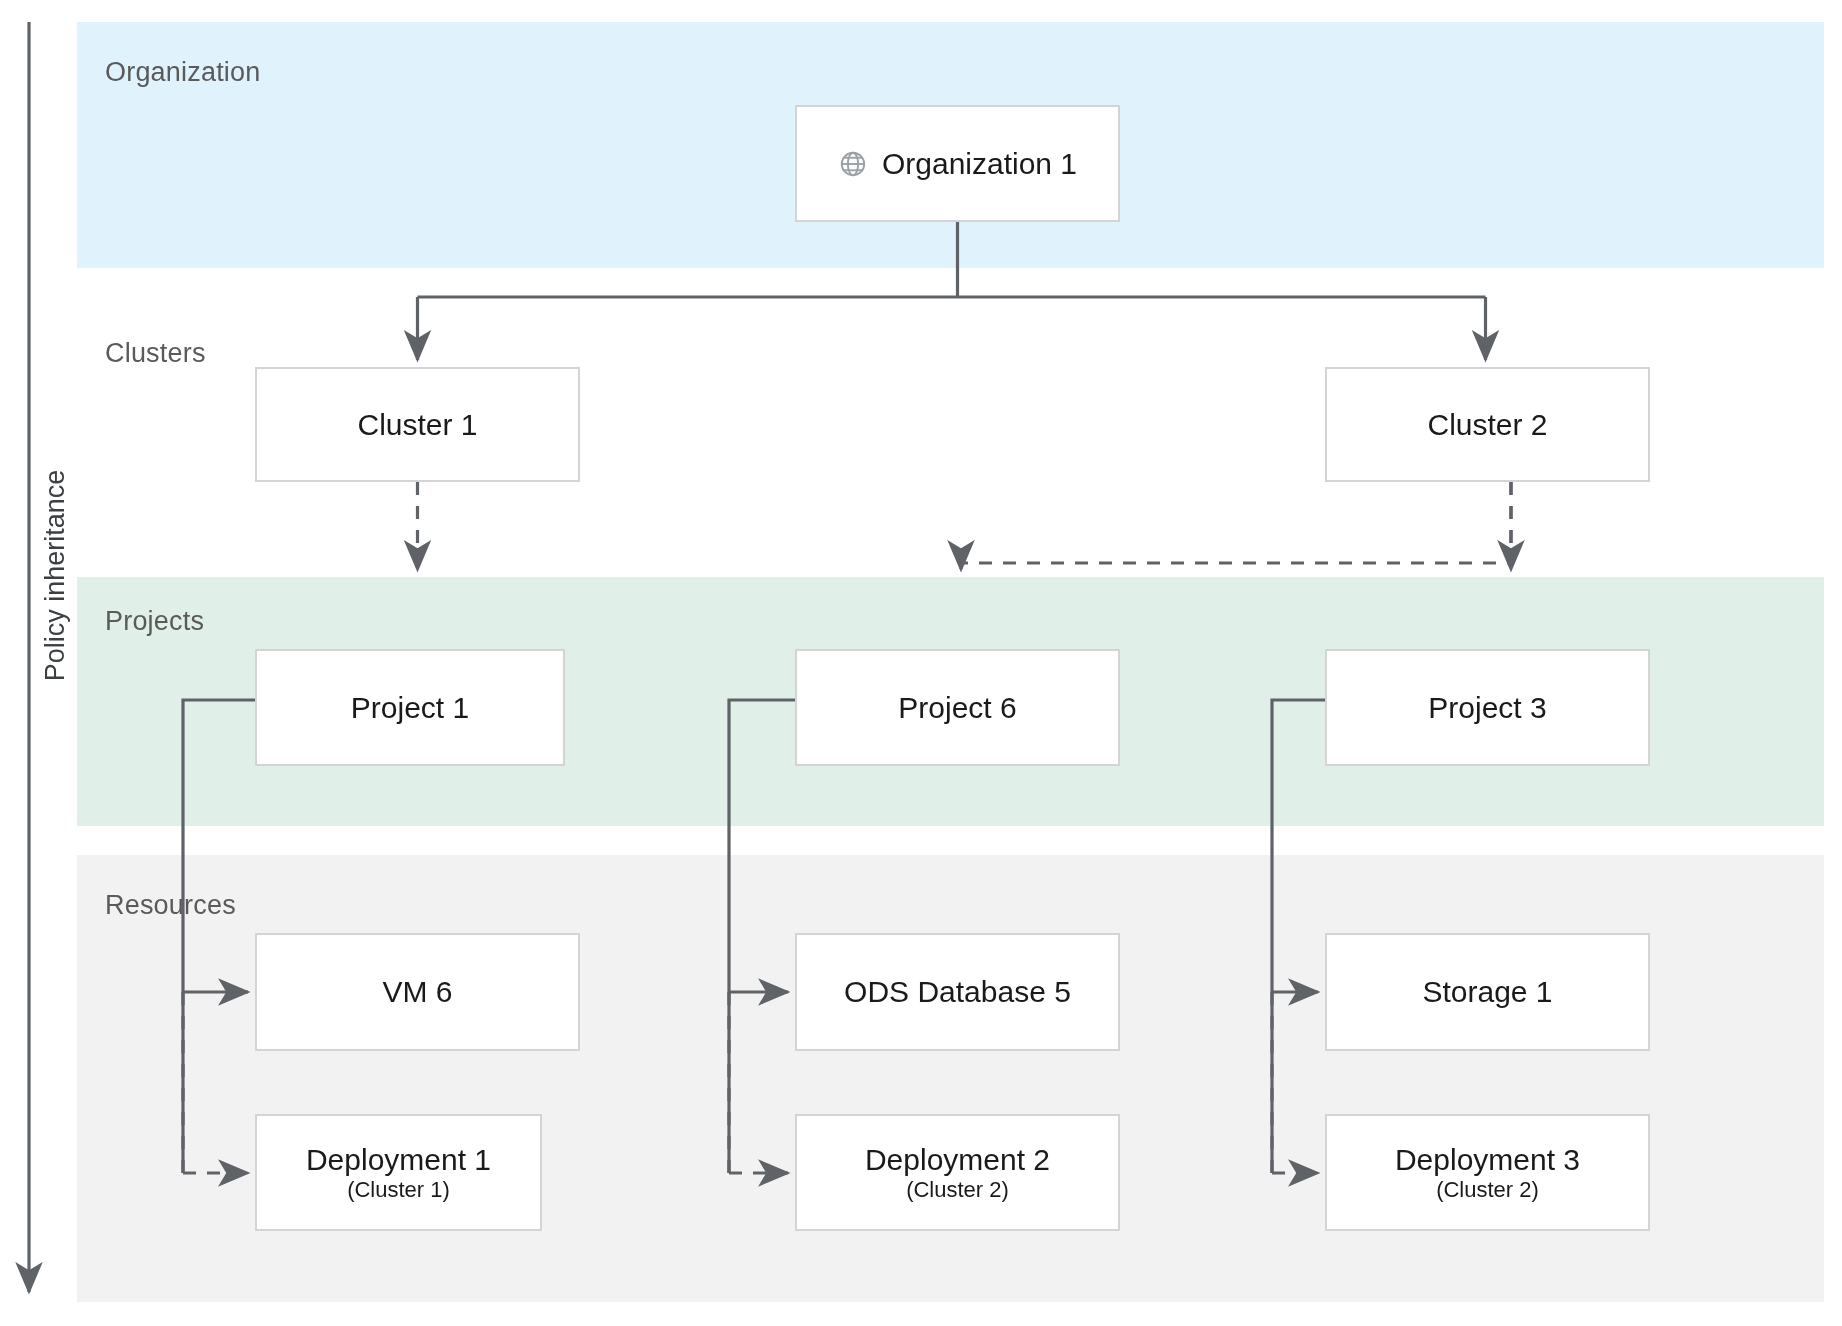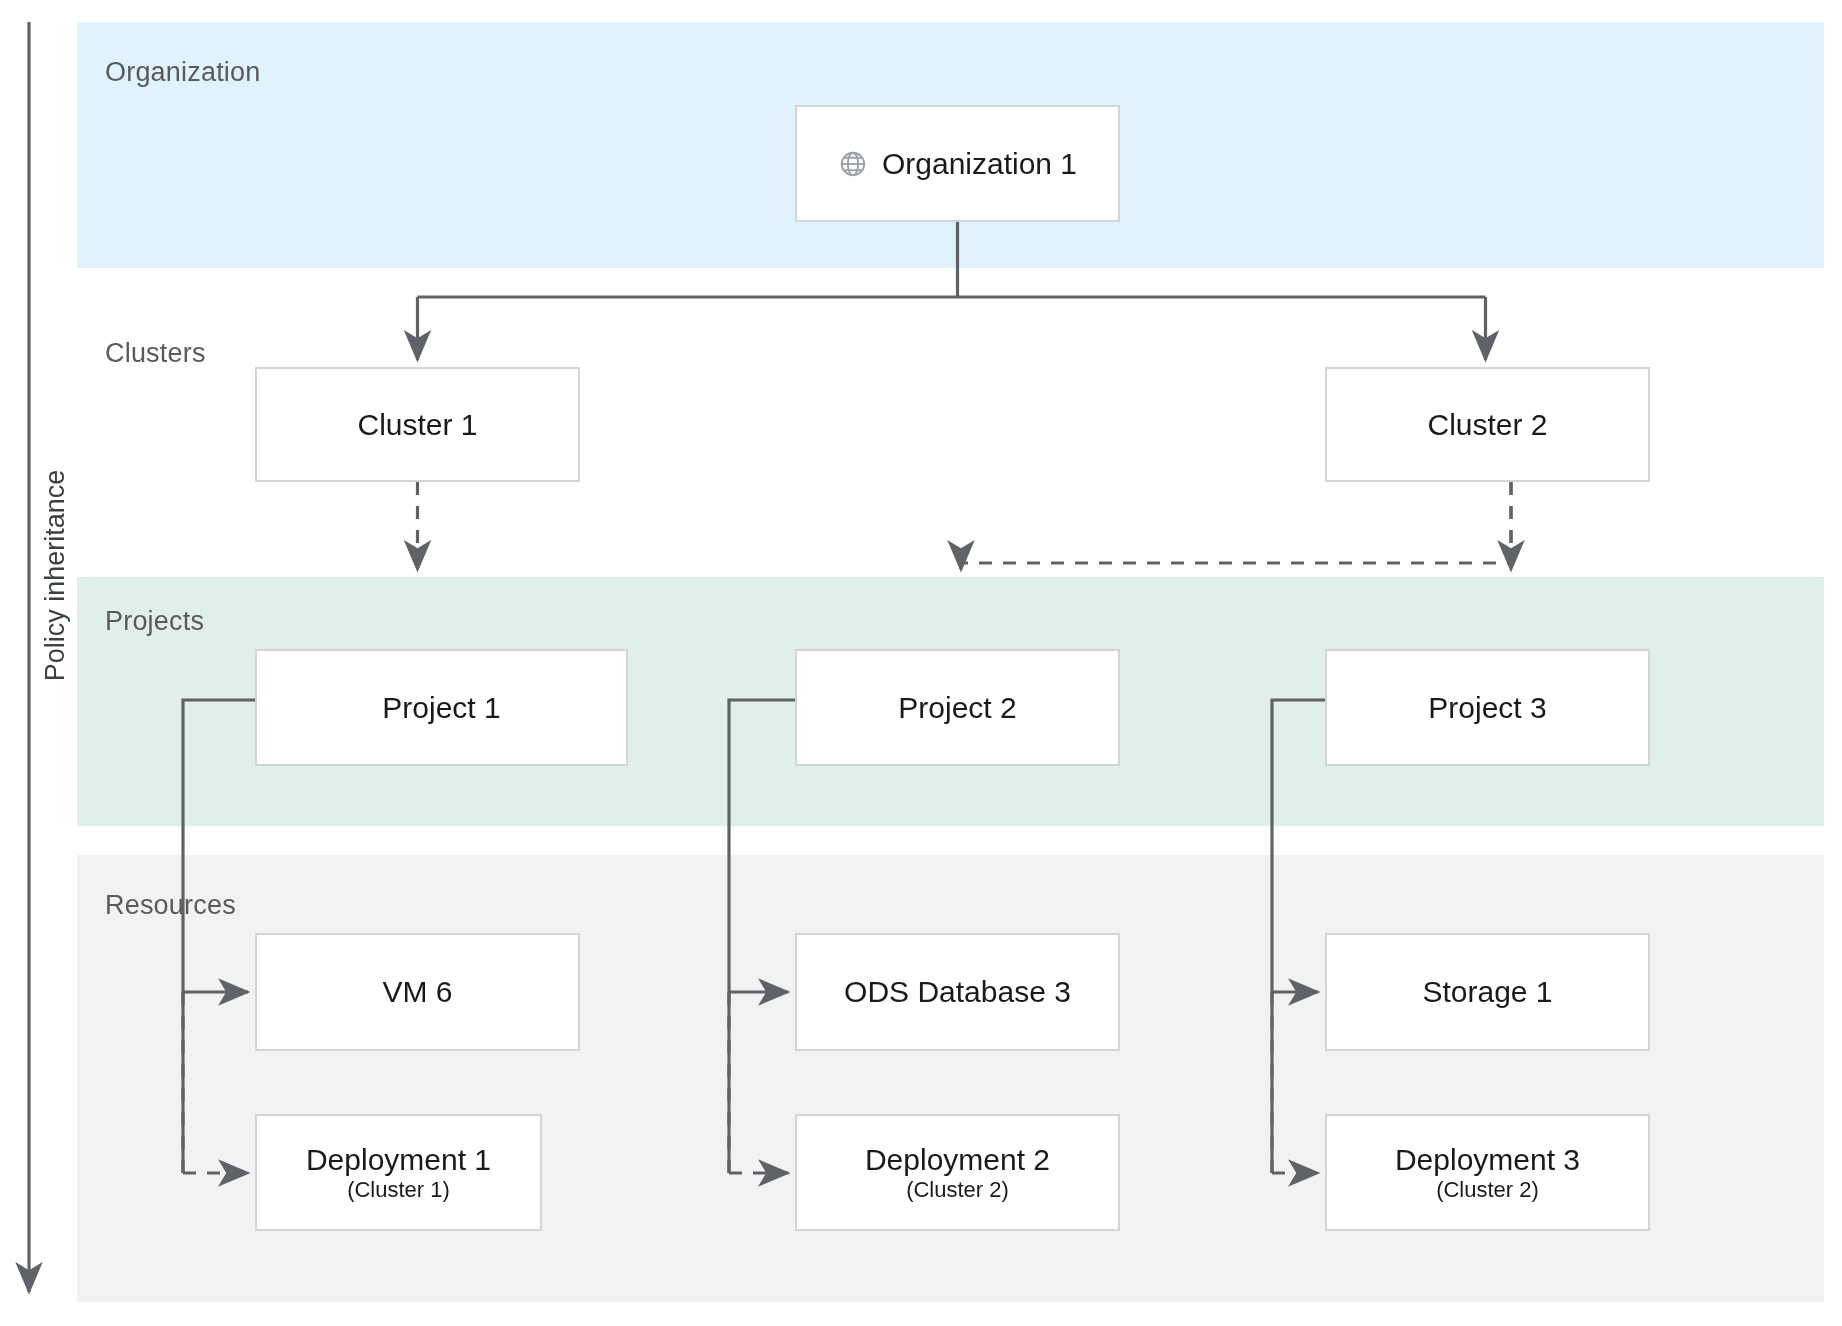--- a/index.html
+++ b/index.html
@@ -108,38 +108,38 @@
   </div>
 
   <div class="node" style="left:255px;top:367px;width:325px;height:115px;">
     <span class="title">Cluster 1</span>
   </div>
 
   <div class="node" style="left:1325px;top:367px;width:325px;height:115px;">
     <span class="title">Cluster 2</span>
   </div>
 
-  <div class="node" style="left:255px;top:649px;width:373px;height:117px;">
+  <div class="node" style="left:255px;top:649px;width:310px;height:117px;">
     <span class="title">Project 1</span>
   </div>
 
   <div class="node" style="left:795px;top:649px;width:325px;height:117px;">
-    <span class="title">Project 2</span>
+    <span class="title">Project 6</span>
   </div>
 
   <div class="node" style="left:1325px;top:649px;width:325px;height:117px;">
     <span class="title">Project 3</span>
   </div>
 
   <div class="node" style="left:255px;top:933px;width:325px;height:118px;">
     <span class="title">VM 6</span>
   </div>
 
   <div class="node" style="left:795px;top:933px;width:325px;height:118px;">
-    <span class="title">ODS Database 3</span>
+    <span class="title">ODS Database 5</span>
   </div>
 
   <div class="node" style="left:1325px;top:933px;width:325px;height:118px;">
     <span class="title">Storage 1</span>
   </div>
 
   <div class="node" style="left:255px;top:1114px;width:287px;height:117px;">
     <span class="title">Deployment 1</span>
     <span class="sub">(Cluster 1)</span>
   </div>

